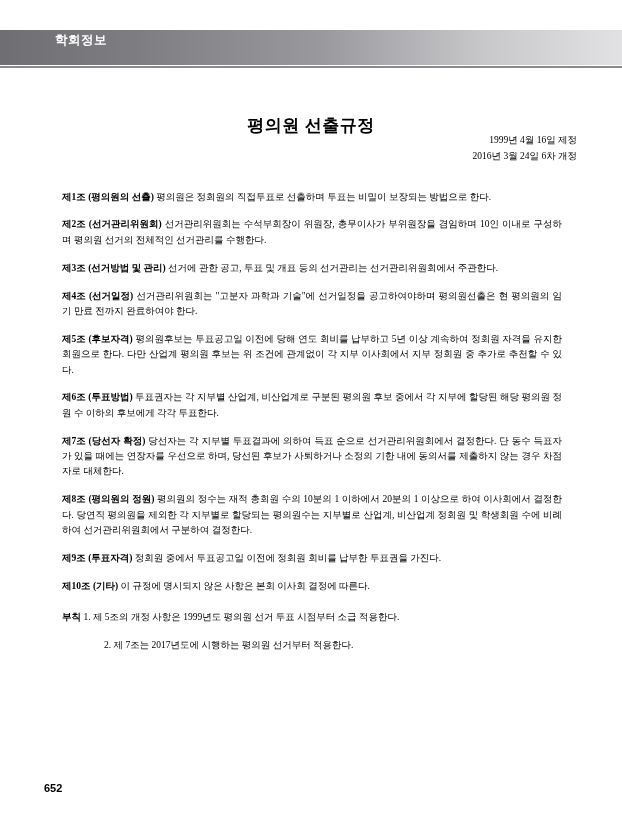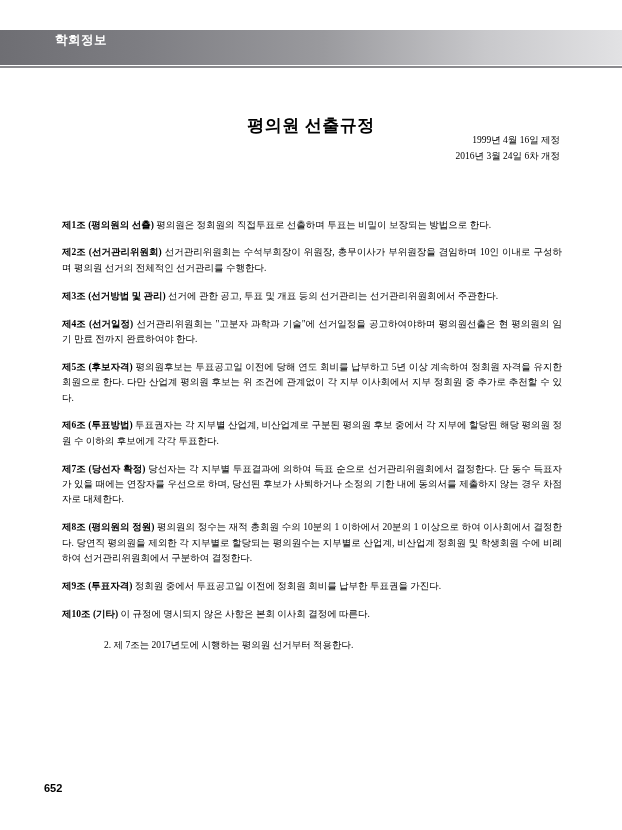--- a/index.html
+++ b/index.html
@@ -66,30 +66,30 @@
     font-family: "Liberation Sans", "DejaVu Sans", sans-serif;
     font-size: 17px;
     font-weight: bold;
     letter-spacing: 0.5px;
     margin-top: 22px;
   }
 
   .dates {
     position: absolute;
     top: 133px;
-    right: 62px;
+    right: 45px;
     text-align: right;
     font-size: 9.5px;
     line-height: 1.65;
     color: #000;
   }
 
   .content {
     position: absolute;
-    top: 208px;
+    top: 180px;
     left: 62px;
     width: 500px;
   }
 
   .article {
     font-size: 9.5px;
     line-height: 1.62;
     text-align: justify;
     margin-bottom: 12.5px;
     text-indent: 0;
@@ -169,20 +169,21 @@
 
     <p class="article"><span class="lead">제7조 (당선자 확정)</span><span> 당선자는 각 지부별 투표결과에 의하여 득표 순으로 선거관리위원회에서 결정한다. 단 동수 득표자가 있을 때에는 연장자를 우선으로 하며, 당선된 후보가 사퇴하거나 소정의 기한 내에 동의서를 제출하지 않는 경우 차점자로 대체한다.</span></p>
 
     <p class="article"><span class="lead">제8조 (평의원의 정원)</span><span> 평의원의 정수는 재적 총회원 수의 10분의 1 이하에서 20분의 1 이상으로 하여 이사회에서 결정한다. 당연직 평의원을 제외한 각 지부별로 할당되는 평의원수는 지부별로 산업계, 비산업계 정회원 및 학생회원 수에 비례하여 선거관리위원회에서 구분하여 결정한다.</span></p>
 
     <p class="article"><span class="lead">제9조 (투표자격)</span><span> 정회원 중에서 투표공고일 이전에 정회원 회비를 납부한 투표권을 가진다.</span></p>
 
     <p class="article tight"><span class="lead">제10조 (기타)</span><span> 이 규정에 명시되지 않은 사항은 본회 이사회 결정에 따른다.</span></p>
 
     <div class="addendum">
+      <p style="margin:0;"><span class="lead">부칙</span><span> 1. 제 5조의 개정 사항은 1999년도 평의원 선거 투표 시점부터 소급 적용한다.</span></p>
       <p class="addendum-line2" style="margin:12px;">2. 제 7조는 2017년도에 시행하는 평의원 선거부터 적용한다.</p>
     </div>
 
   </div>
 
   <div class="footer">
     <span class="footer-page">652</span>
   </div>
 
 </div>

